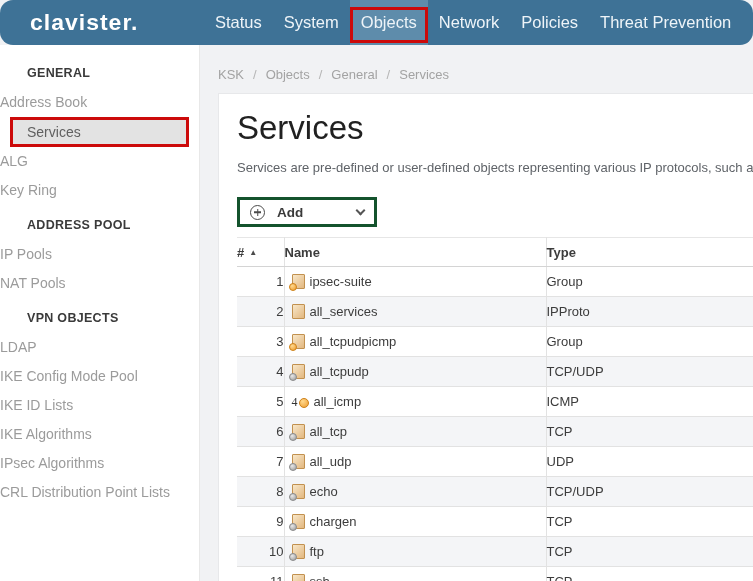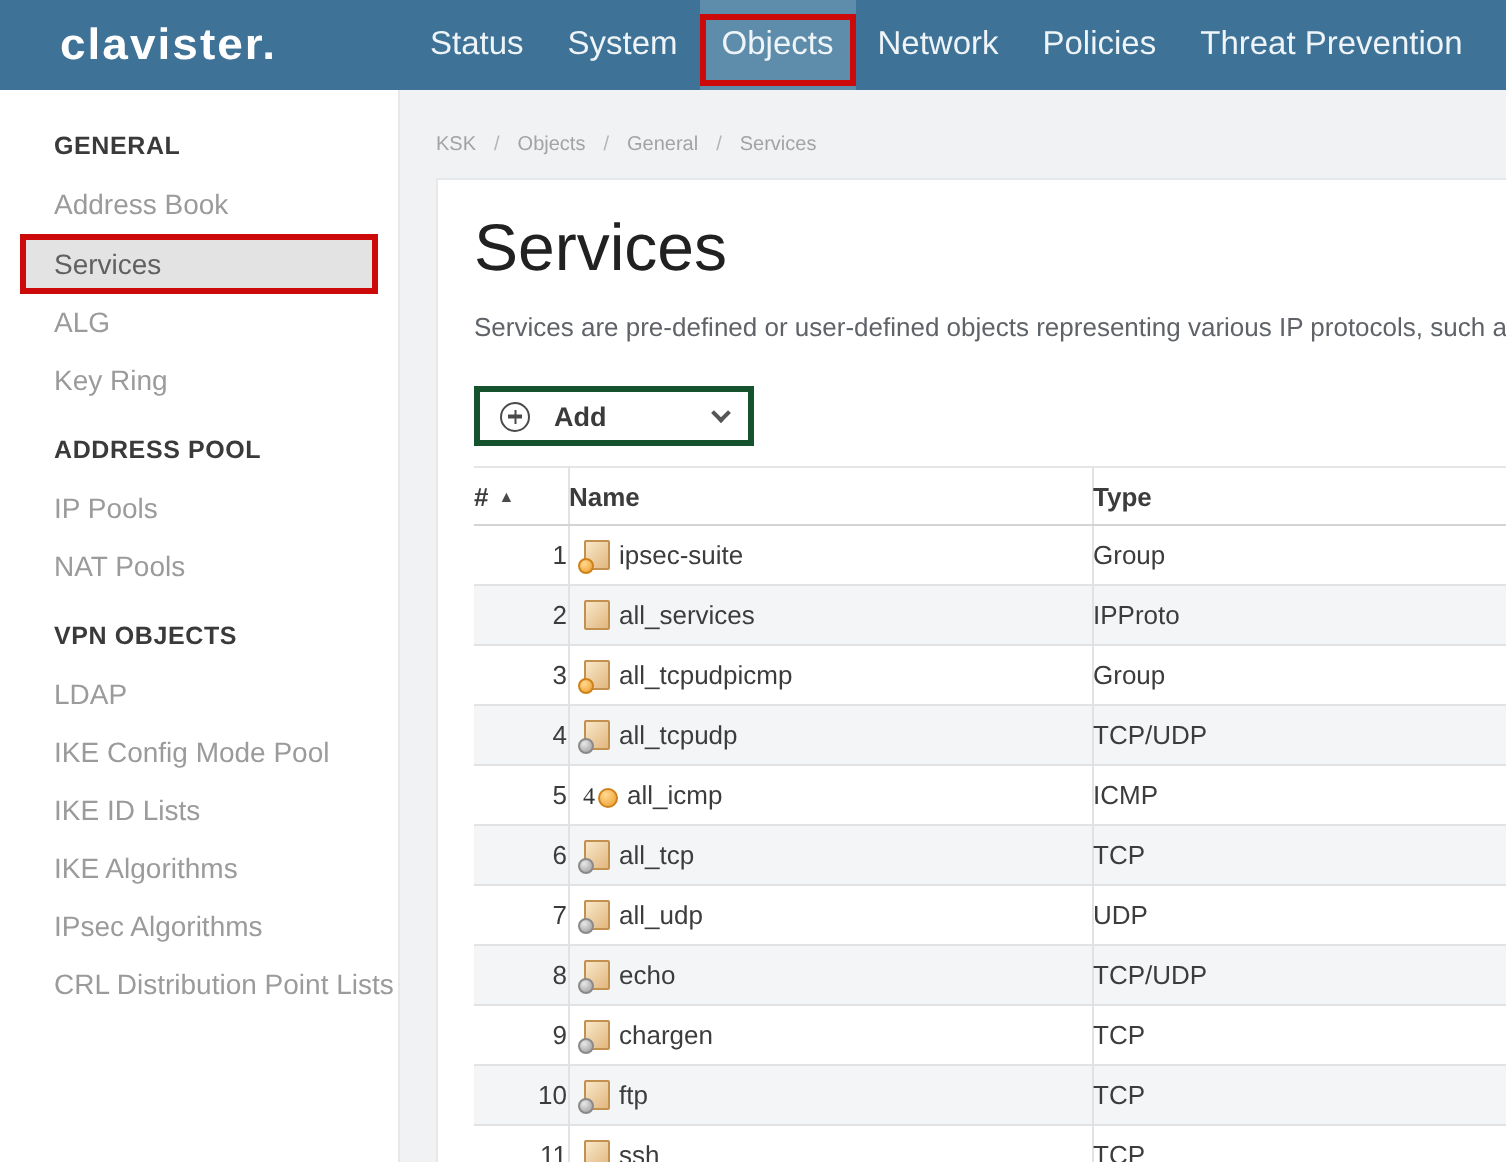--- a/index.html
+++ b/index.html
@@ -1,42 +1,42 @@
 <!DOCTYPE html>
 <html><head>
 <meta charset="utf-8">
 <style>
   * { margin:0; padding:0; box-sizing:border-box; }
   html,body { width:753px; height:581px; overflow:hidden; background:#f1f2f4;
               font-family:"Liberation Sans","DejaVu Sans",sans-serif; }
 
   
-  .navbar { height:45px; background:#3e7296; display:flex; align-items:stretch; }
+  .navbar { height:45px; background:#3e7296; display:flex; align-items:stretch;border-radius:13px; }
   .logo { color:#fff; font-weight:800; font-size:23px; letter-spacing:1px;
           align-self:center; margin-left:30px; width:160px;
           transform:scaleY(.95); white-space:nowrap; }
   .nav-items { display:flex; align-items:stretch; margin-left:14px; }
   .nav-item { color:#eef4f8; font-size:16.5px; display:flex; align-items:center;
               padding:0 11px; cursor:pointer; position:relative; white-space:nowrap; }
   .nav-item.active { background:#5e8cab; }
   .nav-item.active::after { content:''; position:absolute; left:0; right:0; top:7px; bottom:2px;
               border:3px solid #cc0a0a; pointer-events:none; }
 
   
   .shell { display:flex; height:536px; }
   .sidebar { width:200px; background:#fff; border-right:1px solid #e8e8e8; padding-top:8px; flex:none; }
   .side-section-title { font-size:12.5px; font-weight:700; color:#3a3a3a; letter-spacing:.3px;
               padding:13px 27px 8px; }
   .side-item { height:29px; line-height:29px; font-size:14px; color:#9b9b9b;
-              padding-left:27px; cursor:pointer; white-space:nowrap; }
+              cursor:pointer; white-space:nowrap; }
   .side-item.selected { background:#e3e3e3; border:3px solid #cc0a0a; margin:0 10px;
               padding-left:14px; height:30px; line-height:24px; color:#606060; }
 
   .content { flex:1; min-width:0; }
-  .breadcrumb { padding:22px 0 0 18px; font-size:10px; color:#a3a3a3; display:flex; gap:9px;
+  .breadcrumb { padding:22px 0 0 18px; font-size:13px; color:#a3a3a3; display:flex; gap:9px;
               white-space:nowrap; }
   .crumb { cursor:pointer; }
   .crumb-sep { color:#b5b5b5; }
 
   .card { margin:11px 0 0 18px; width:800px; background:#fff; border:1px solid #e7e8ea;
           border-bottom:none; padding:14px 0 0 18px; }
   .page-title { font-size:33px; font-weight:500; color:#212121; line-height:40px; }
   .page-desc { margin-top:12px; font-size:13px; color:#5f6368; white-space:nowrap; overflow:hidden; }
 
   

